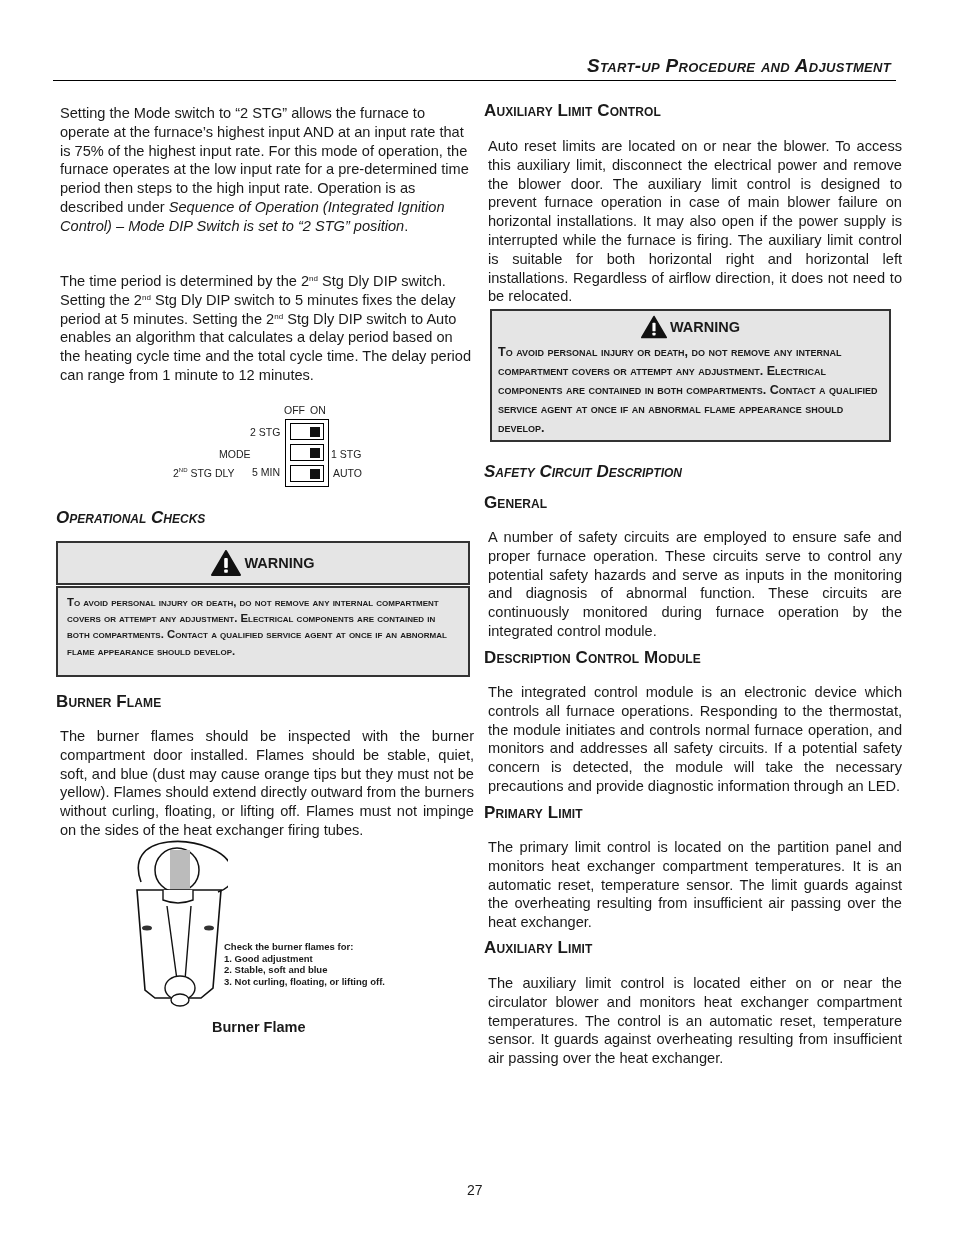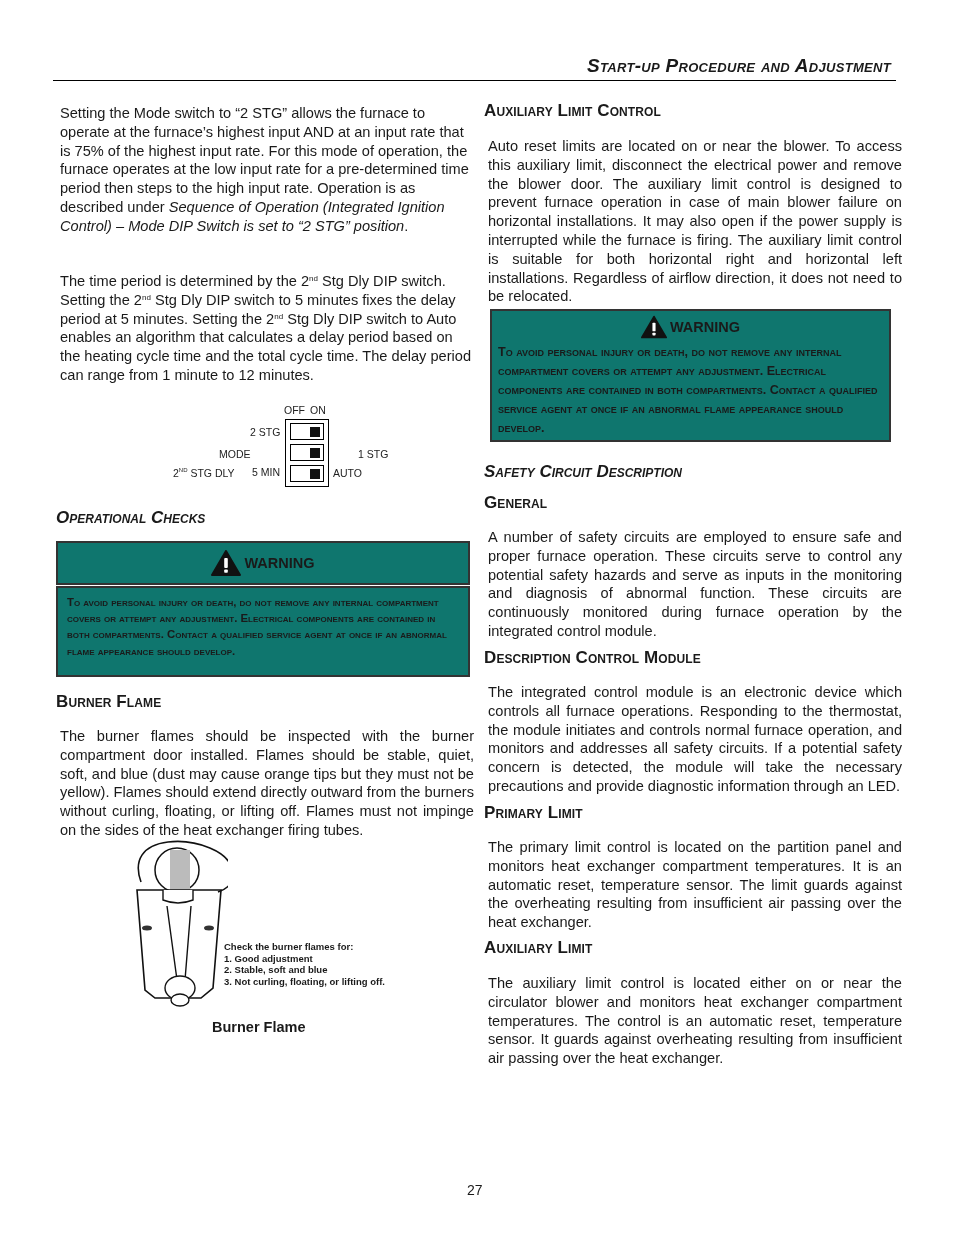--- a/index.html
+++ b/index.html
@@ -14,21 +14,21 @@
   sup { font-size: 8px; line-height: 0; vertical-align: 5px; }
   .it { font-style: italic; }
 
   
   .dip-lbl { font-size: 10.5px; color: #222; white-space: nowrap; }
   .dip-body { left: 285px; top: 419px; width: 44px; height: 68px; border: 1px solid #000; box-sizing: border-box; }
   .dip-slot { position: absolute; left: 4px; width: 34px; height: 17px; border: 1px solid #000; box-sizing: border-box; }
   .dip-knob { position: absolute; right: 3px; top: 3px; width: 10px; height: 10px; background: #111; }
 
   
-  .warn-box { border: 2px solid #333; box-sizing: border-box; background: #0f766e; }
+  .warn-box { border: 2px solid #333; box-sizing: border-box; background: #e5e5e5; }
   .warn-head { display: flex; align-items: center; justify-content: center; gap: 3px; font-weight: bold; font-size: 14.5px; }
   .warn-text { font-weight: bold; font-variant: small-caps; font-size: 11.4px; line-height: 16.2px; }
   .warn-text2 { font-variant: small-caps; font-size: 12.6px; line-height: 19px; font-weight: 600; }
 
   .caption { font-size: 9.5px; font-weight: bold; line-height: 11.5px; }
   .fig-title { font-size: 14.5px; font-weight: bold; }
   .page-num { font-size: 14px; }
 </style>
 </head>
 <body>
@@ -53,21 +53,21 @@
       </div>
     <div class="dip-slot" style="top:24px;">
         <div class="dip-knob"></div>
       </div>
     <div class="dip-slot" style="top:45px;">
         <div class="dip-knob"></div>
       </div>
   </div>
   <span class="abs dip-lbl" style="left:219px; top:448px;">MODE</span>
   <span class="abs dip-lbl" style="left:250px; top:426px;">2 STG</span>
-  <span class="abs dip-lbl" style="left:331px; top:448px;margin-left:27px;">1 STG</span>
+  <span class="abs dip-lbl" style="left:331px; top:448px;">1 STG</span>
   <span class="abs dip-lbl" style="left:173px; top:467px;"><span>2</span><sup style="font-size:6px;">ND</sup><span> STG DLY</span></span>
   <span class="abs dip-lbl" style="left:252px; top:466px;">5 MIN</span>
   <span class="abs dip-lbl" style="left:333px; top:467px;">AUTO</span>
 </div>
 
 <div class="abs sec-h" style="left:56px; top:508px;">Operational Checks</div>
 
 <div class="abs warn-box" style="left:56px; top:541px; width:414px; height:44px; display:flex; align-items:center; justify-content:center;">
   <div class="warn-head">
     <svg width="30" height="26" viewBox="0 0 30 26">

